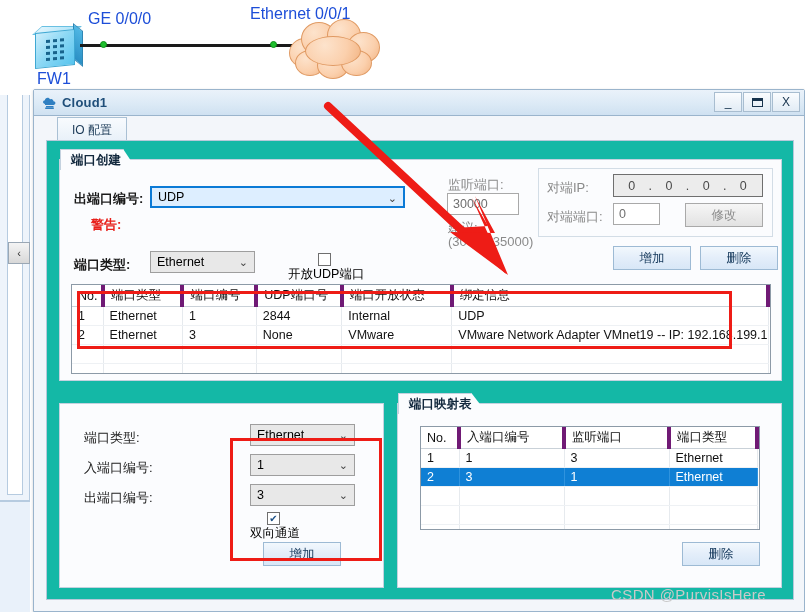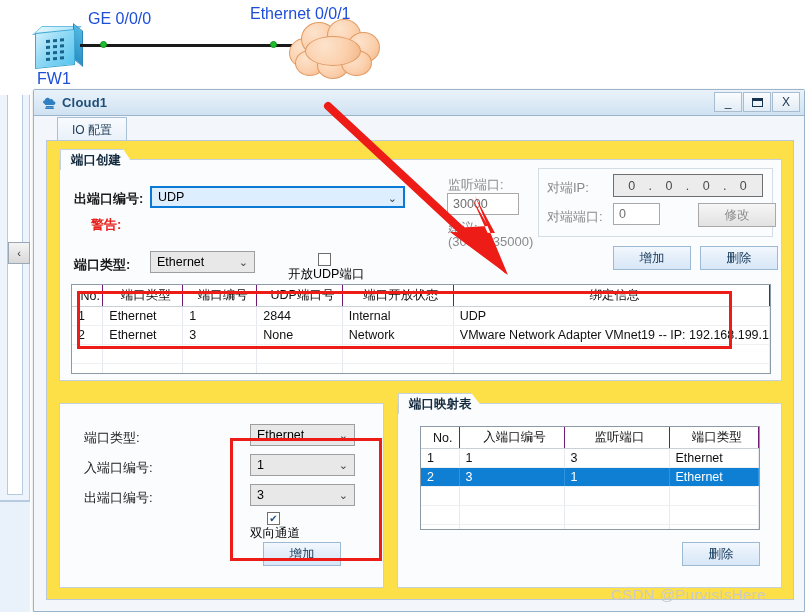--- a/index.html
+++ b/index.html
@@ -93,21 +93,21 @@
   #tabstrip { position:absolute; left:0; top:27px; width:100%; height:24px; }
   .tab {
     position:absolute; left:23px; top:0; padding:4px 14px 5px 14px;
     background:linear-gradient(180deg,#f8fbfe,#e6eff8);
     border:1px solid #a9c0d4; border-bottom:none;
     font-size:12px; color:#1b3a57; cursor:pointer;
   }
 
   #content {
     position:absolute; left:12px; top:50px; width:748px; height:460px;
-    background:#fde047; border:1px solid #b7c9da;
+    background:#14b8a6; border:1px solid #b7c9da;
   }
 
   
   .group { position:absolute; border:1px solid #c4d2df; background:#fbfcfe; }
   .group-title {
     position:absolute; top:-11px; left:0; height:21px; padding:2px 16px 2px 10px;
     background:#fbfcfe; font-weight:bold; font-size:12.5px; color:#12283d;
     border-top:1px solid #c4d2df; border-left:1px solid #c4d2df;
     clip-path:polygon(0 0, 82% 0, 100% 100%, 0 100%);
   }
@@ -150,22 +150,22 @@
   .chk .box {
     width:13px; height:13px; border:1px solid #6f6f6f; background:#fff;
     margin-right:3px; display:flex; align-items:center; justify-content:center;
     font-size:10px; color:#1b4f86; line-height:1;
   }
 
   
   .tbl { position:absolute; background:#fff; border:1px solid #8c9aa7; overflow:hidden; }
   .tbl table { border-collapse:collapse; width:100%; font-size:12.5px; }
   .tbl th {
-    font-weight:normal; text-align:center; padding:2px 0 2px 6px; height:19px;
-    border-right:1px solid #701a75; border-bottom:1px solid #c9d1d8;
+    font-weight:normal; text-align:left; padding:2px 0 2px 6px; height:19px;
+    border-right:4px solid #701a75; border-bottom:1px solid #c9d1d8;
     background:#fff; color:#111; white-space:nowrap;
   }
   .tbl td {
     padding:1px 0 1px 6px; height:19px;
     border-right:1px solid #e6eaee; border-bottom:1px solid #eef1f4;
     color:#111; white-space:nowrap;
   }
   .tbl tr.sel td { background:#0f7fd4; color:#fff; border-right-color:#2f93de; }
 
   
@@ -289,21 +289,21 @@
         <span>.</span>
         <span>0</span>
         <span>.</span>
         <span>0</span>
         <span>.</span>
         <span>0</span>
       </div>
 
       <div class="lbl dim" style="left:487px; top:48px;">对端端口:</div>
       <div class="txtbox dim" style="left:553px; top:43px; width:47px;">0</div>
-      <div class="btn grey" style="left:638px; top:43px; width:78px;">修改</div>
+      <div class="btn grey" style="left:625px; top:43px; width:78px;">修改</div>
 
       <div class="btn" style="left:553px; top:86px; width:78px;">增加</div>
       <div class="btn" style="left:640px; top:86px; width:78px;">删除</div>
 
       <div class="tbl" id="port-table-wrap" style="left:11px; top:124px; width:700px; height:90px;">
         <table>
           <thead>
               <tr id="port-table-head">
                 <th style="width: 34px;">No.</th>
                 <th style="width: 95px;">端口类型</th>
@@ -320,21 +320,21 @@
                 <td>1</td>
                 <td>2844</td>
                 <td>Internal</td>
                 <td>UDP</td>
               </tr>
               <tr>
                 <td>2</td>
                 <td>Ethernet</td>
                 <td>3</td>
                 <td>None</td>
-                <td>Network</td>
+                <td>VMware</td>
                 <td>VMware Network Adapter VMnet19 -- IP: 192.168.199.1</td>
               </tr>
               <tr>
                 <td>&nbsp;</td>
                 <td>&nbsp;</td>
                 <td>&nbsp;</td>
                 <td>&nbsp;</td>
                 <td>&nbsp;</td>
                 <td>&nbsp;</td>
               </tr>

